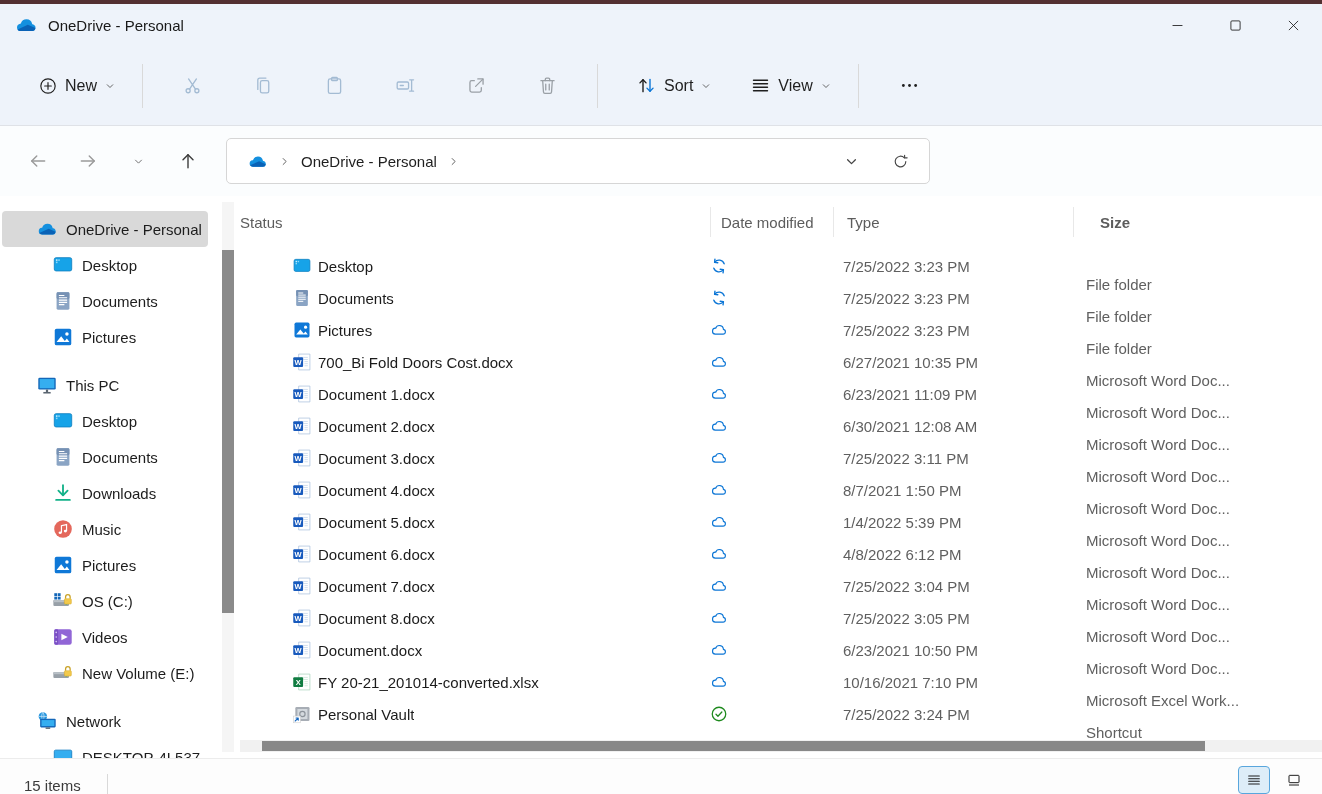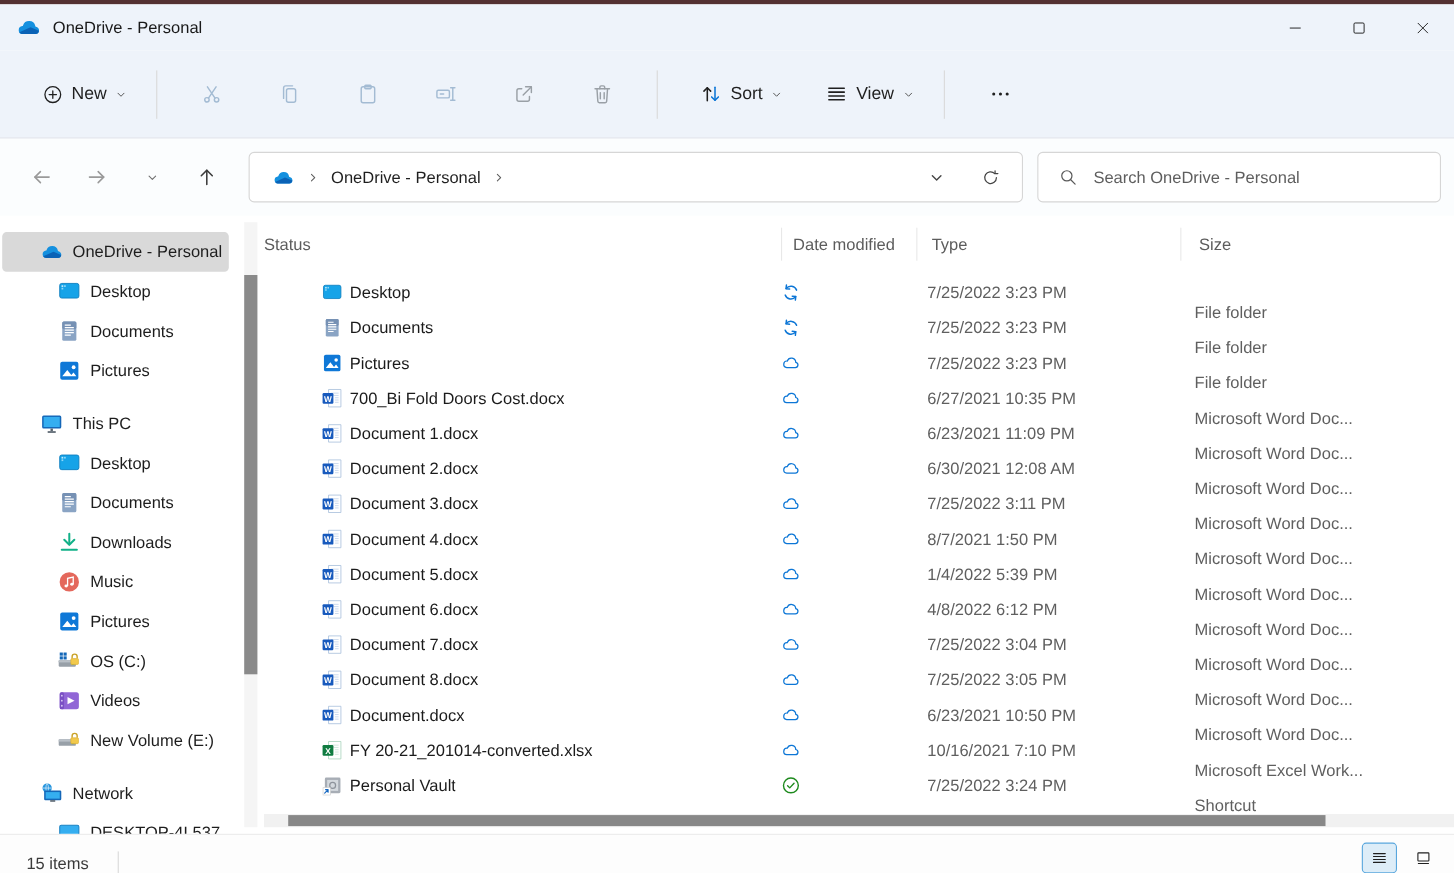--- a/index.html
+++ b/index.html
@@ -59,21 +59,21 @@
   
   .pane { flex:1; position:relative; overflow:hidden; }
   .fgrid { display:grid; grid-template-columns:470px 123px 240px 193px 1fr; align-items:center; }
   .fheader { height:52px; color:#5c5c5c; position:relative; }
   .fh-name { display:flex; align-items:center; padding-left:18px; height:100%; }
   .fh-checkbox { width:16px; height:16px; border:1px solid #8b8b8b; border-radius:3px; background:#fff; }
   .fh-name-label { margin-left:27px; }
   .fh-caret { position:absolute; left:230px; top:0px; width:14px; height:14px; color:#5c5c5c; }
   .fh-cell { height:30px; display:flex; align-items:center; }
   .fh-cell.bordered { border-left:1px solid #e8e8e8; }
-  .fh-date { padding-left:10px; } .fh-type { padding-left:13px; } .fh-size { padding-left:16px; }
+  .fh-date { padding-left:10px; } .fh-type { padding-left:13px; } .fh-size { padding-left:26px;font-weight:bold; }
   .file-row { height:32px; }
   .name-cell { display:flex; align-items:center; padding-left:52px; }
   .file-icon { width:20px; height:20px; flex:0 0 20px; }
   .file-name { margin-left:6px; color:#1b1b1b; white-space:nowrap; overflow:hidden; }
   .status-cell { display:flex; align-items:center; }
   .status-icon { width:18px; height:18px; display:block; }
   .date-cell { color:#5f5f5f; padding-left:10px; white-space:nowrap; }
   .type-cell { color:#5f5f5f; padding-left:13px; white-space:nowrap; overflow:hidden;margin-top:36px; }
   .hscroll { position:absolute; left:0; right:0; bottom:6px; height:12px; background:#f1f1f1; }
   .hscroll-thumb { position:absolute; left:22px; top:1px; height:10px; width:943px; background:#888; }
@@ -297,29 +297,20 @@
           </svg>
         </span>
       <span>
           <svg viewBox="0 0 24 24" fill="none" stroke="currentColor" stroke-width="1.6" stroke-linecap="round" stroke-linejoin="round">
             <path d="M19.5 12a7.5 7.5 0 1 1-2.1-5.2"></path>
             <path d="M17.8 3.2v3.6h3.6"></path>
           </svg>
         </span>
     </span>
   </div>
-  <div class="searchbox">
-    <span class="si">
-        <svg viewBox="0 0 24 24" fill="none" stroke="currentColor" stroke-width="1.5" stroke-linecap="round">
-          <circle cx="10.5" cy="10.5" r="6.2"></circle>
-          <path d="M15.2 15.2L20.5 20.5"></path>
-        </svg>
-      </span>
-    <input placeholder="Search OneDrive - Personal" style="">
-  </div>
 </div>
 
 <div class="main">
   <div class="sidebar">
     <div class="sb-scroll">
         <div class="sb-thumb"></div>
       </div>
   <div class="sb-item selected">
         <span class="sb-icon">
           <svg viewBox="0 0 24 24">

